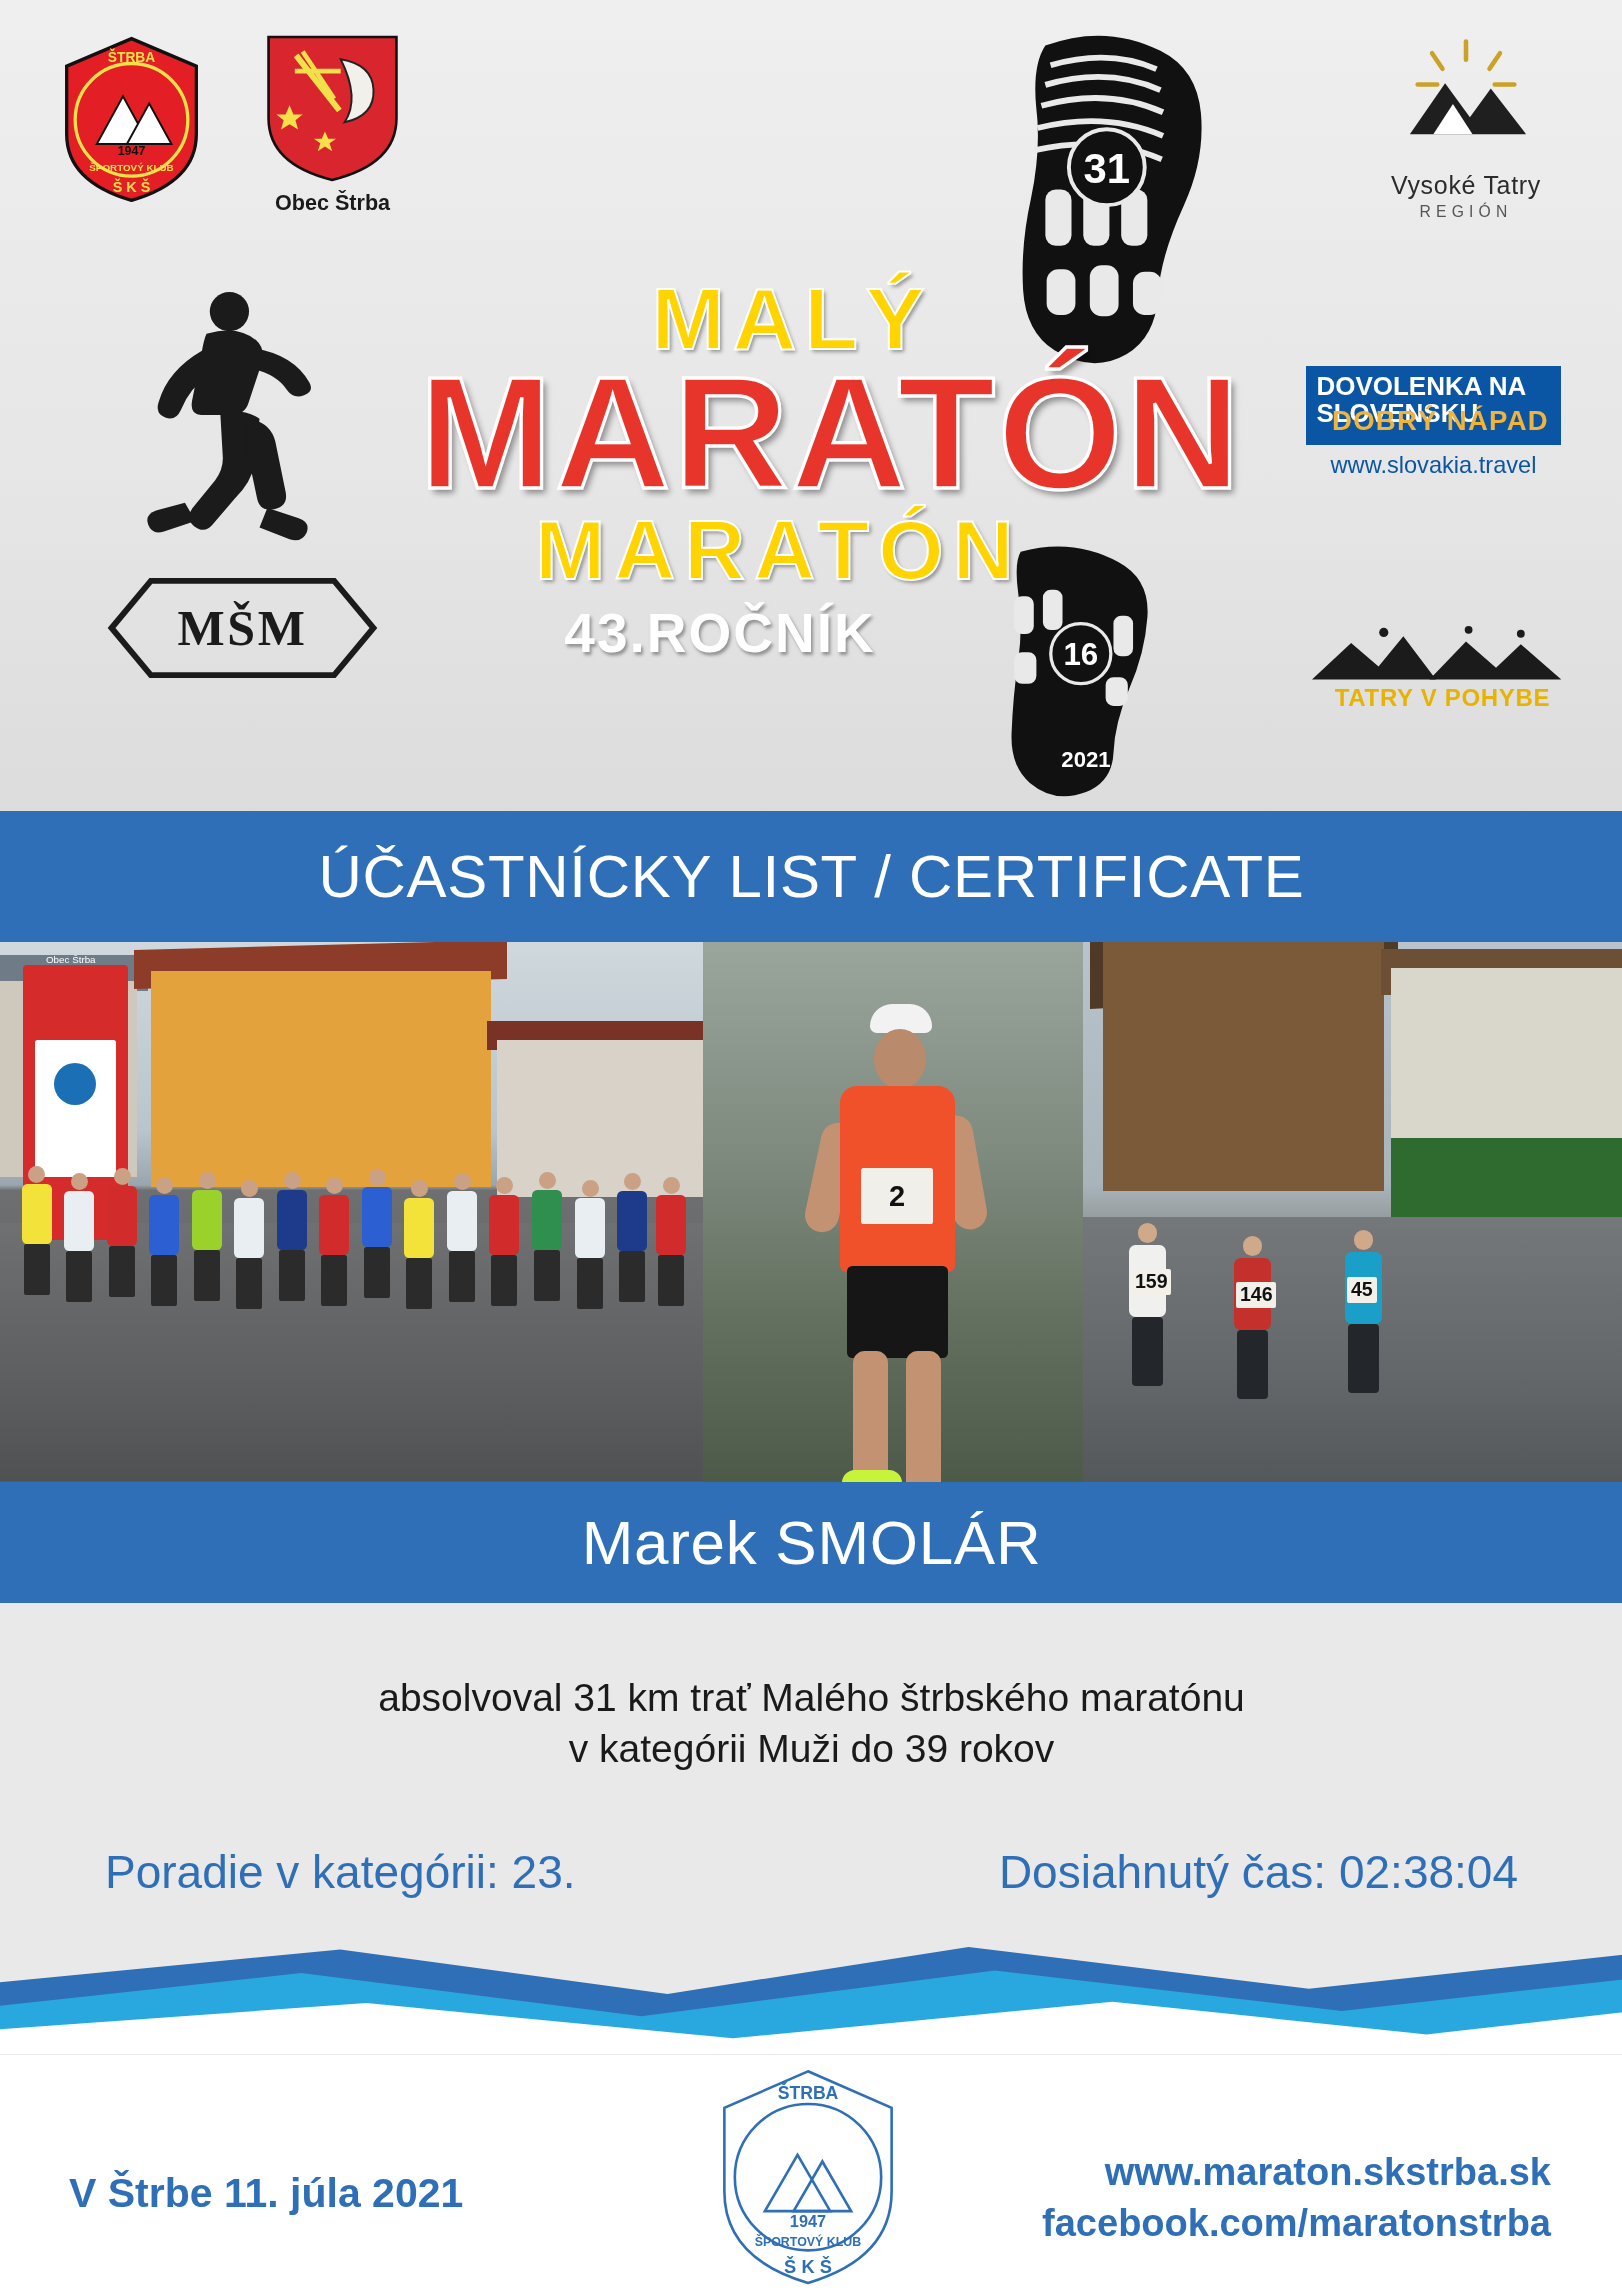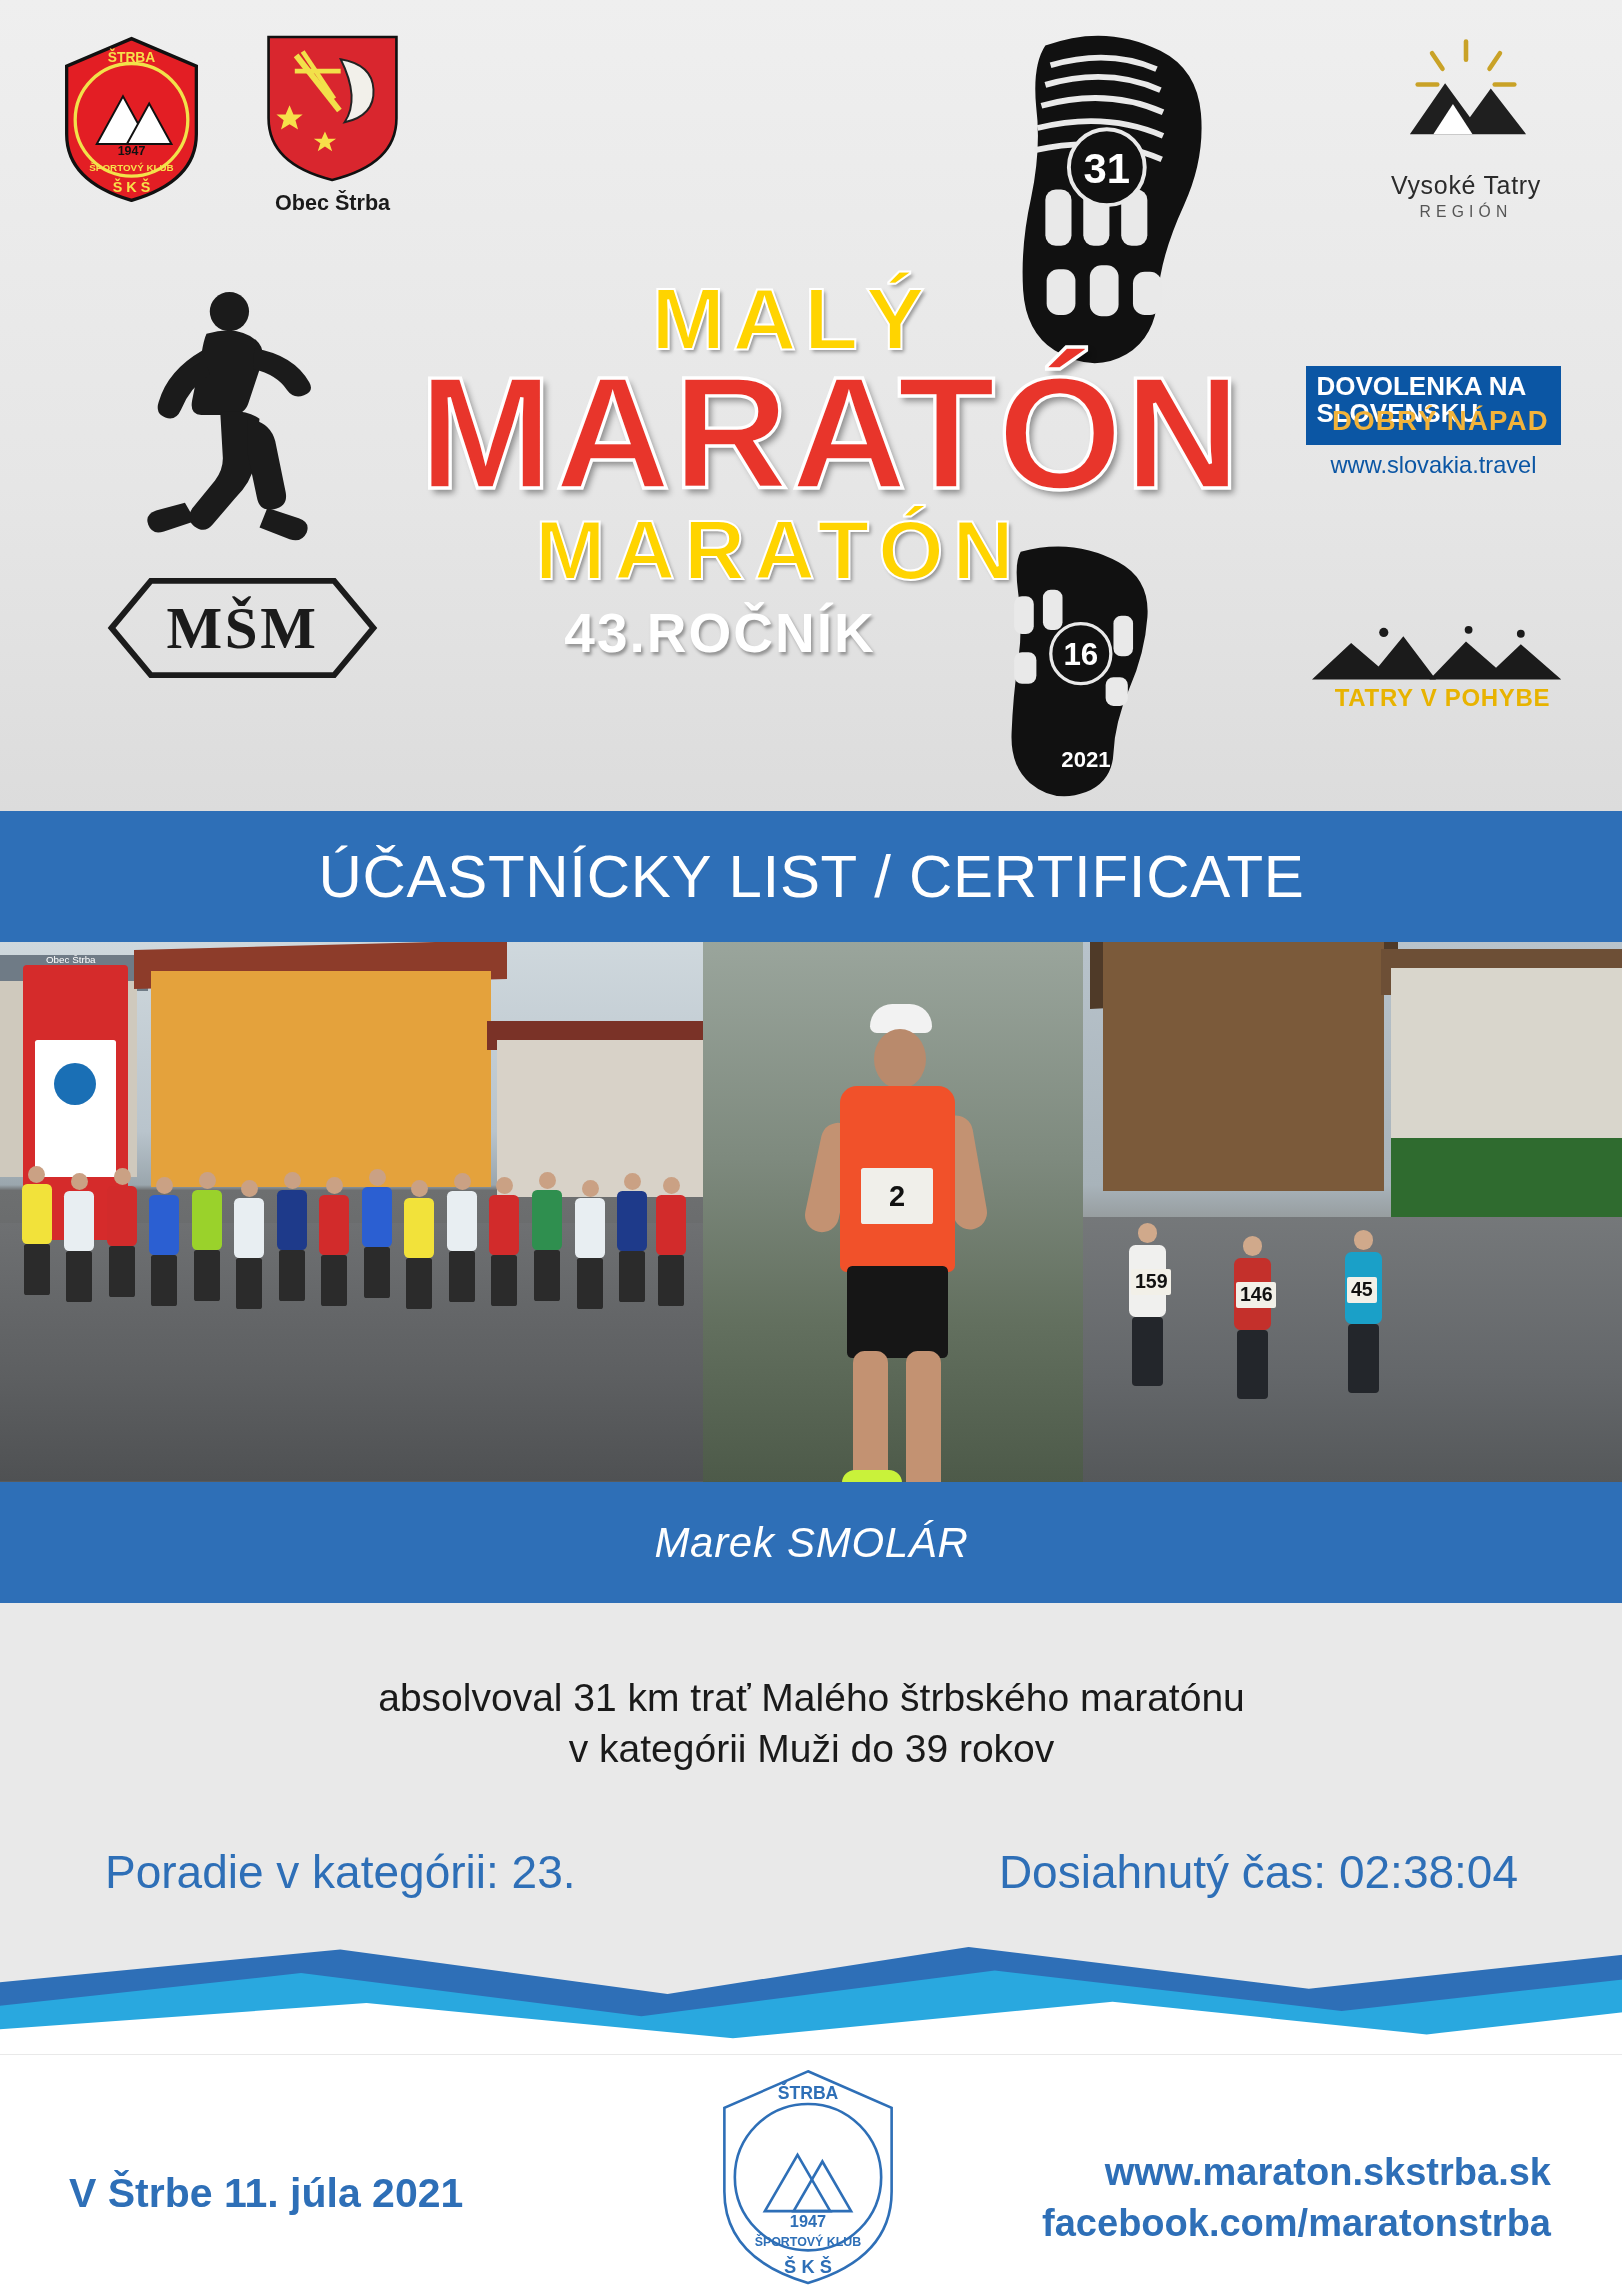--- a/index.html
+++ b/index.html
@@ -152,21 +152,21 @@
     width: 275px;
     height: 118px;
   }
   .msm .diamond .txt {
     position: absolute;
     left: 0; top: 0;
     width: 275px; height: 118px;
     display: flex; align-items: center; justify-content: center;
     font-family: "Liberation Serif", serif;
     font-weight: bold;
-    font-size: 59px;
+    font-size: 50px;
     color: #1b1b1b;
     letter-spacing: 2.6px;
   }
 
   
   .title-wrap {
     position: absolute;
     left: 419px;
     top: 275px;
     width: 818px;
@@ -313,24 +313,23 @@
   .band-name {
     position: relative;
     width: 1623px;
     height: 121px;
     background: #2e6fb7;
     display: flex;
     align-items: center;
     justify-content: center;
   }
   .band-name .nm {
-    font-size: 42px;
+    font-size: 62px;
     color: #ffffff;
     letter-spacing: 0.7px;
-    font-style: italic;
   }
 
   
   .body-area {
     position: relative;
     width: 1623px;
     height: 452px;
     background: #e9e9e9;
     overflow: hidden;
   }

